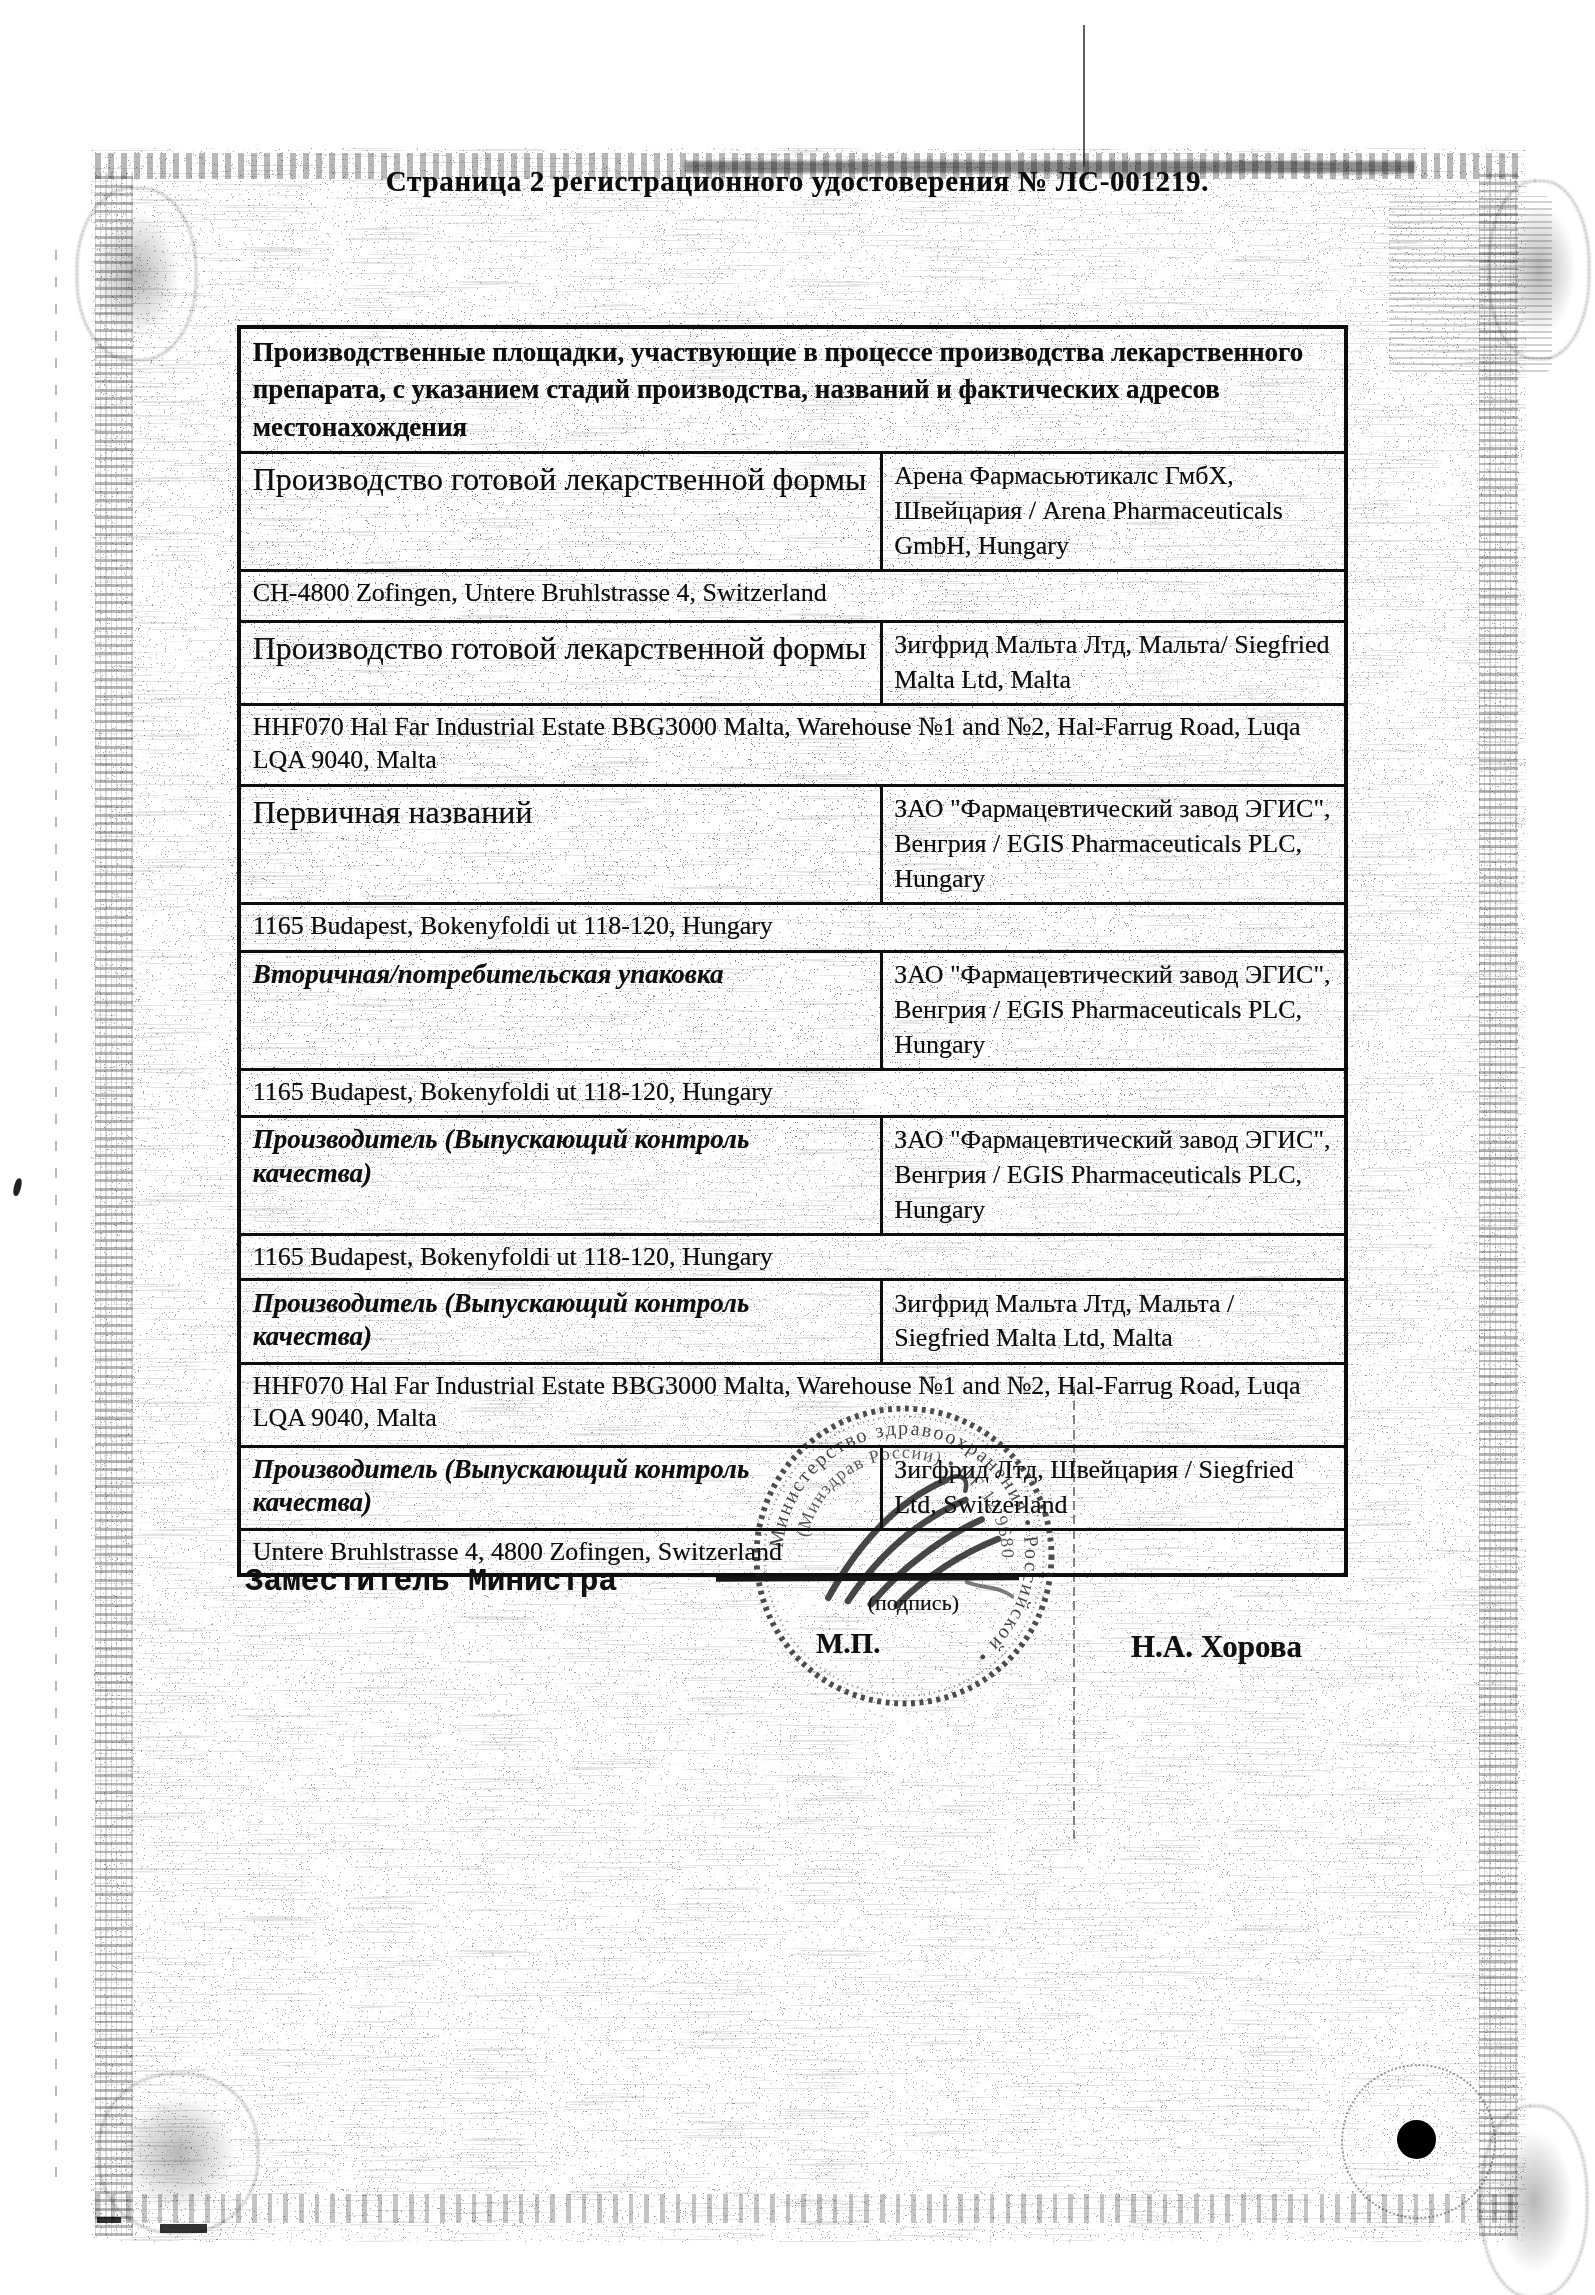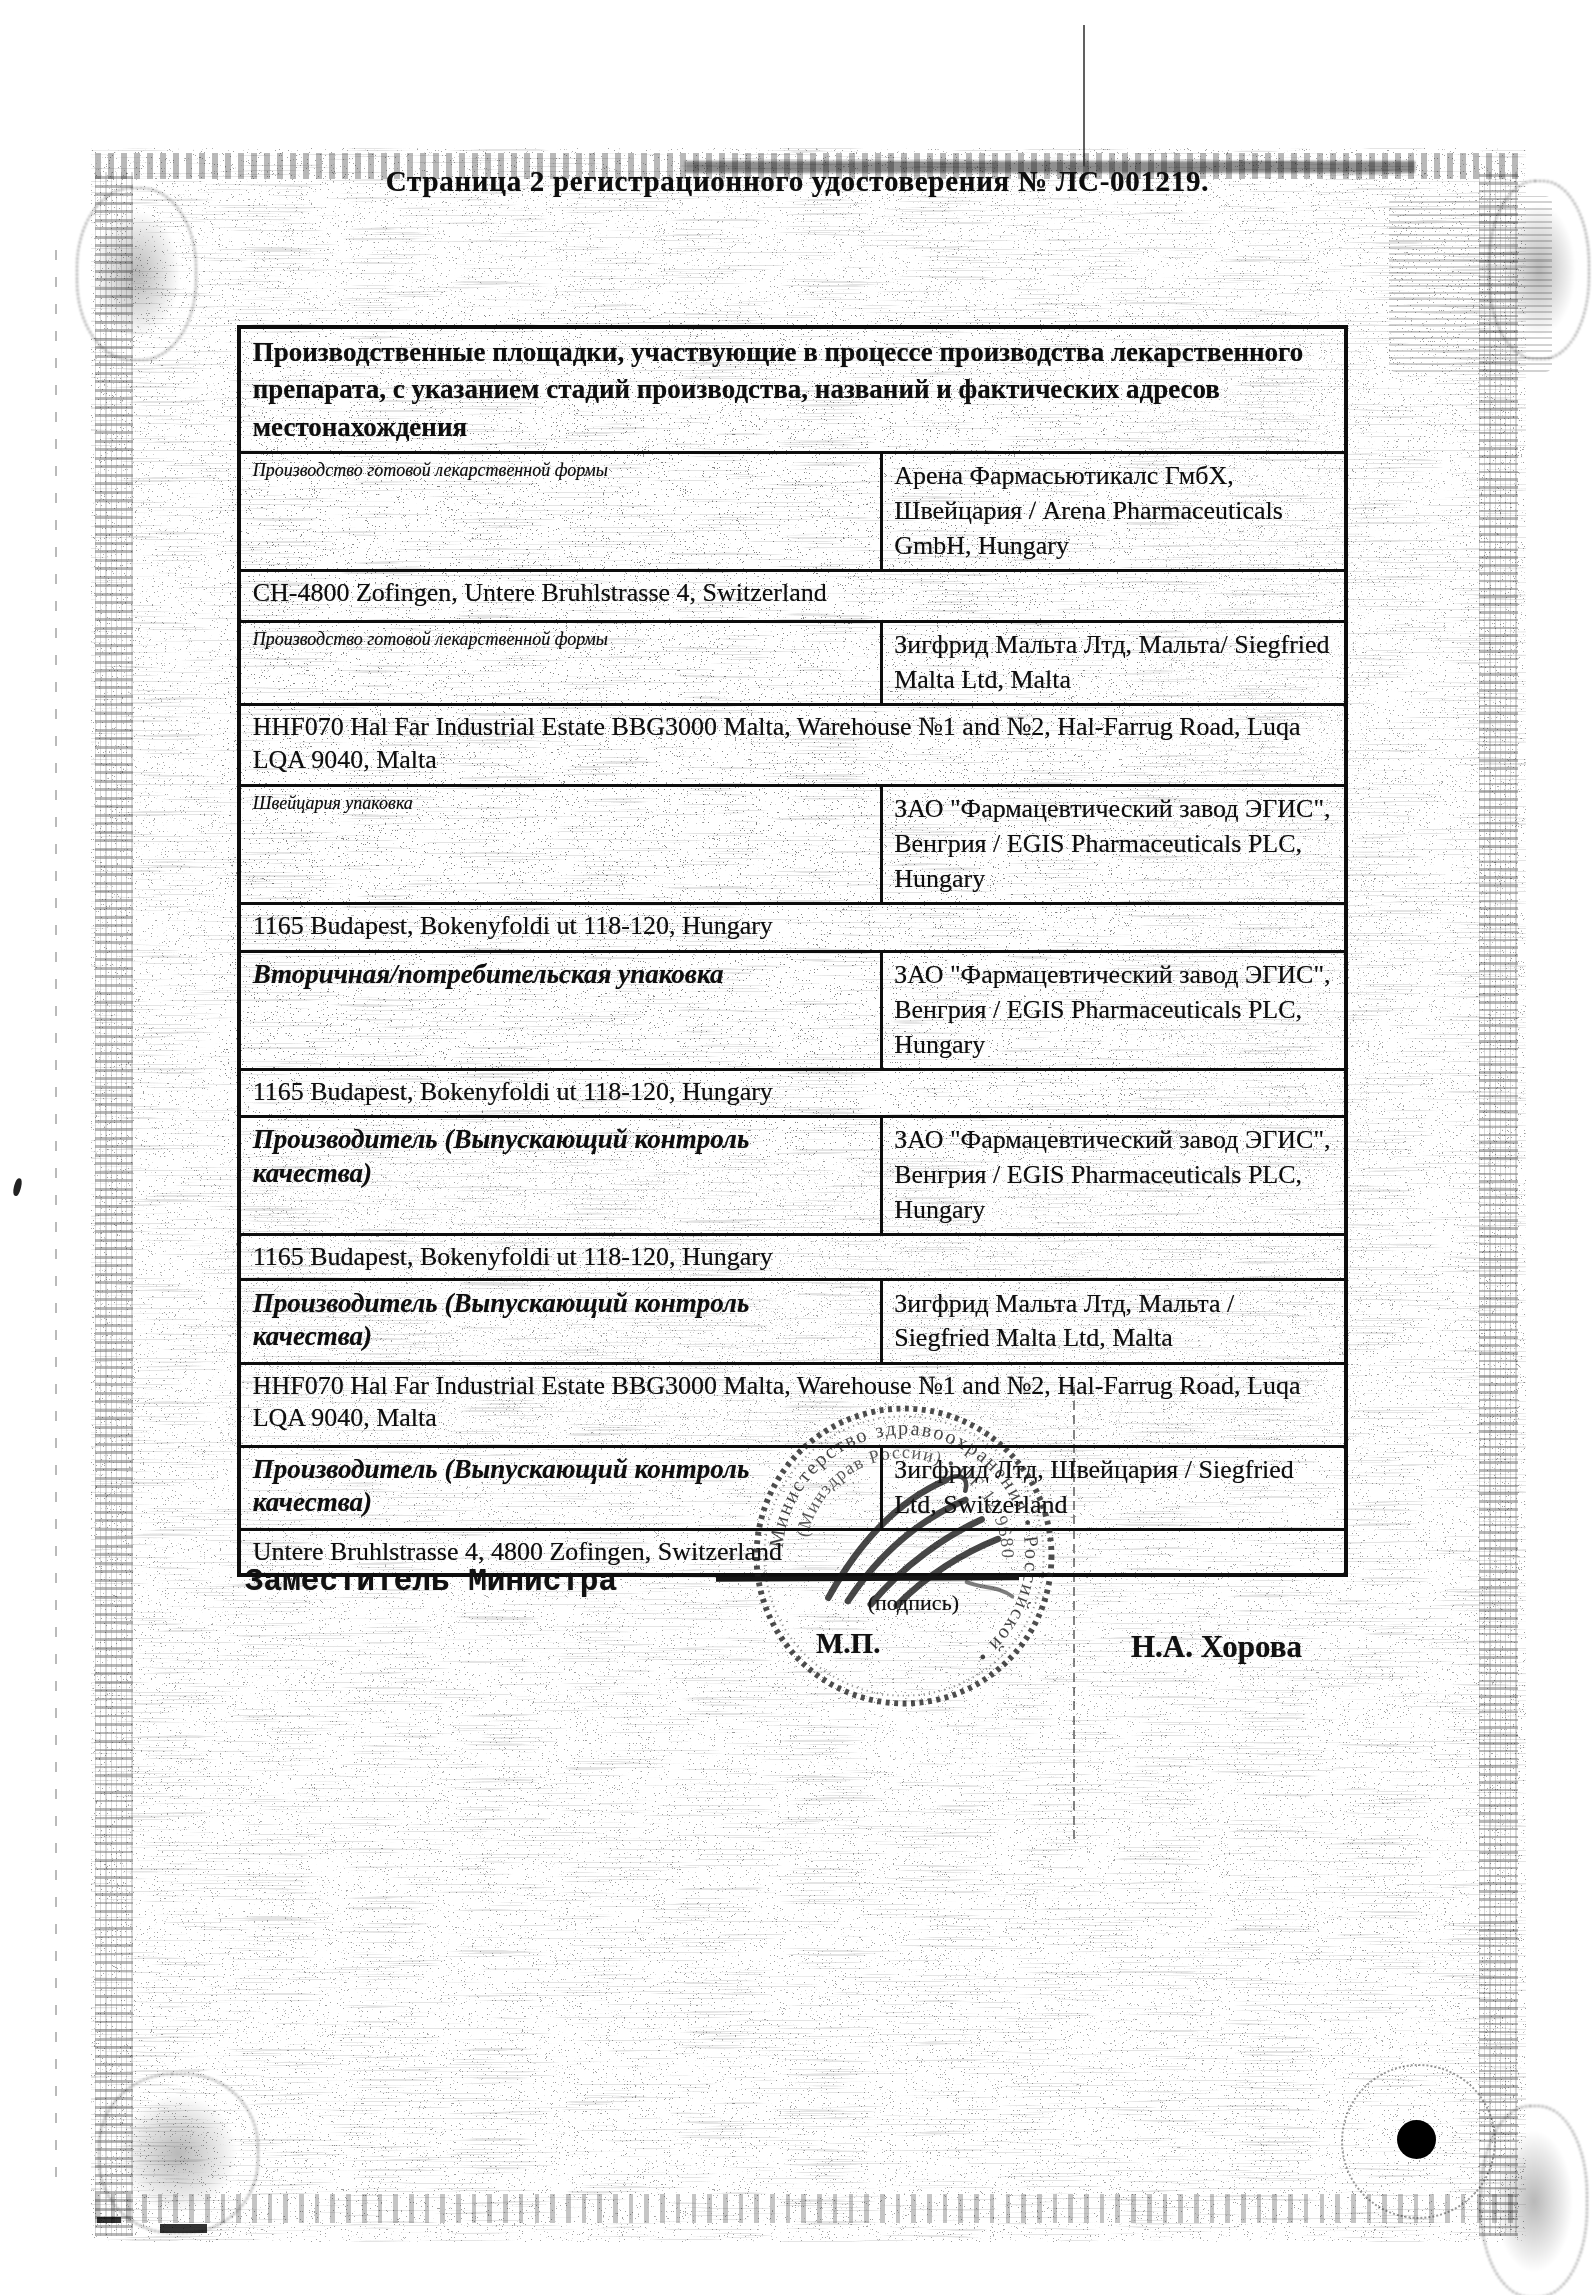--- a/index.html
+++ b/index.html
@@ -50,21 +50,21 @@
   .hdr{position:absolute;left:0;top:140px;width:100%;text-align:center;z-index:3;
     font-size:29px;font-weight:bold;letter-spacing:0.7px;color:#0d0d0d;
     text-shadow:0 0 0.7px rgba(0,0,0,.6);}
   
   table.sites{position:absolute;left:237px;top:300px;width:1111px;z-index:3;
     border-collapse:collapse;table-layout:fixed;color:#0e0e0e;
     border:4.6px solid #0d0d0d;}
   table.sites td{border:3.3px solid #0d0d0d;vertical-align:top;padding:5.2px 11.7px;
     text-shadow:0 0 0.7px rgba(0,0,0,.5);overflow:hidden;}
   td.cell-title{font-weight:bold;font-size:27px;line-height:1.38;padding-top:9px;}
-  td.lbl{font-style:italic;font-size:18px;line-height:1.25;}
+  td.lbl{font-size:32px;line-height:1.25;}
   td.lbl-b{font-style:italic;font-weight:bold;font-size:27px;line-height:1.25;}
   td.val{font-size:26px;line-height:1.34;}
   td.addr{font-size:26px;line-height:1.25;padding-top:7.8px;vertical-align:top;}
   
   .sig-role{position:absolute;left:245px;top:1539px;font-size:31px;font-weight:bold;z-index:6;
     text-shadow:0 0 0.7px rgba(0,0,0,.6);font-family:Liberation Mono, monospace;}
   .sig-name{position:absolute;left:1131px;top:1604px;font-size:31px;font-weight:bold;z-index:6;
     text-shadow:0 0 0.7px rgba(0,0,0,.6);}
   .sig-line{position:absolute;left:716px;top:1551px;width:303px;height:4.6px;background:#161616;
     z-index:6;transform:rotate(-.3deg);}
@@ -138,21 +138,21 @@
 
     <tr style="height:68px">
       <td class="lbl">Производство готовой лекарственной формы</td>
       <td class="val">Зигфрид Мальта Лтд, Мальта/ Siegfried Malta Ltd, Malta</td>
     </tr>
     <tr style="height:81px">
       <td colspan="2" class="addr">HHF070 Hal Far Industrial Estate BBG3000 Malta, Warehouse №1 and №2, Hal-Farrug Road, Luqa LQA 9040, Malta</td>
     </tr>
 
     <tr style="height:91px">
-      <td class="lbl">Швейцария упаковка</td>
+      <td class="lbl">Первичная названий</td>
       <td class="val">ЗАО "Фармацевтический завод ЭГИС", Венгрия / EGIS Pharmaceuticals PLC, Hungary</td>
     </tr>
     <tr style="height:48px">
       <td colspan="2" class="addr">1165 Budapest, Bokenyfoldi ut 118-120, Hungary</td>
     </tr>
 
     <tr style="height:98px">
       <td class="lbl-b">Вторичная/потребительская упаковка</td>
       <td class="val">ЗАО "Фармацевтический завод ЭГИС", Венгрия / EGIS Pharmaceuticals PLC, Hungary</td>
     </tr>

